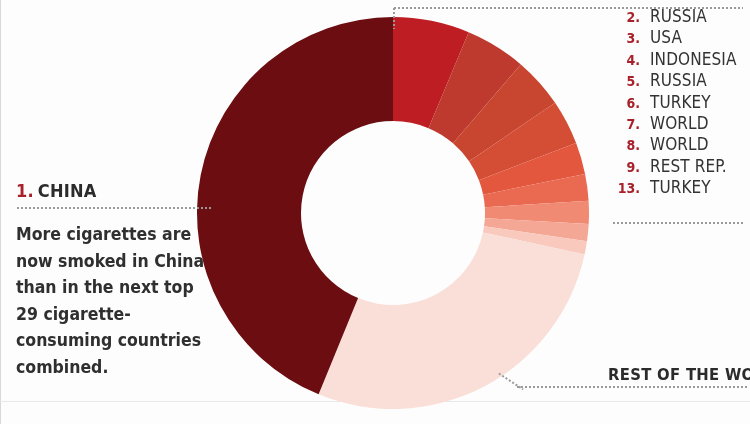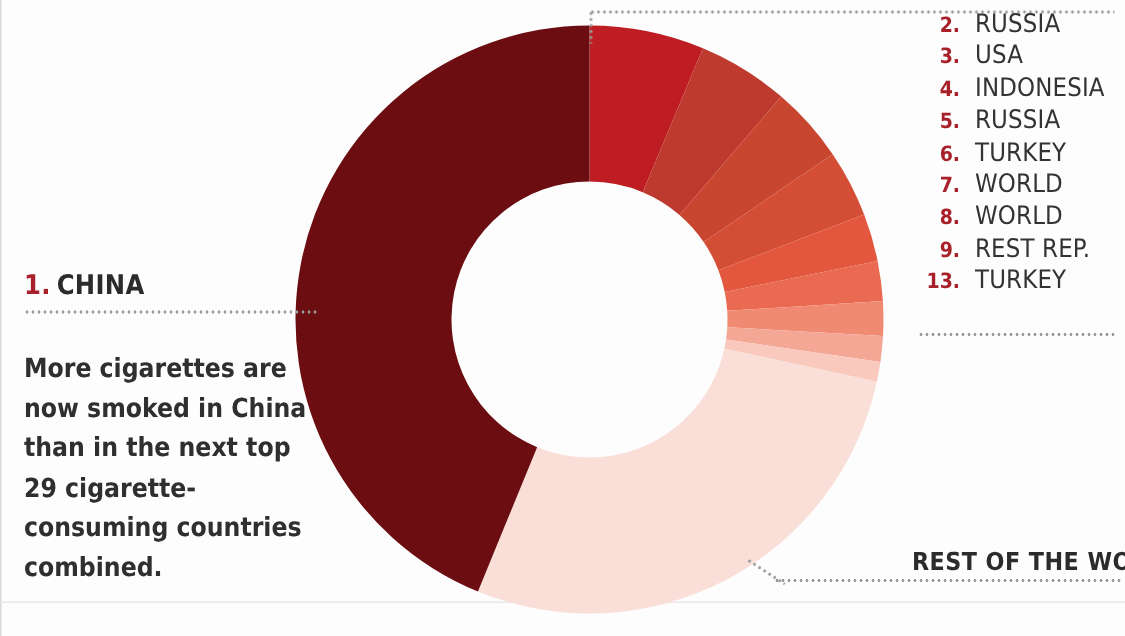--- a/index.html
+++ b/index.html
@@ -66,21 +66,21 @@
   .dot-rule {
     margin-top: 7px;
     width: 196px;
     height: 2px;
     background-image: radial-gradient(circle, #9a9a9a 0.9px, transparent 1.1px);
     background-size: 4px 2px;
     background-repeat: repeat-x;
   }
 
   .china-body {
-    margin-top: 24px;
+    margin-top: 12px;
     font-family: "DejaVu Sans Condensed", "Liberation Sans Narrow", "Liberation Sans", sans-serif;
     font-weight: bold;
     font-size: 17.5px;
     line-height: 1.52;
     color: #2f2f2f;
     width: 200px;
   }
 
   
   .legend {

